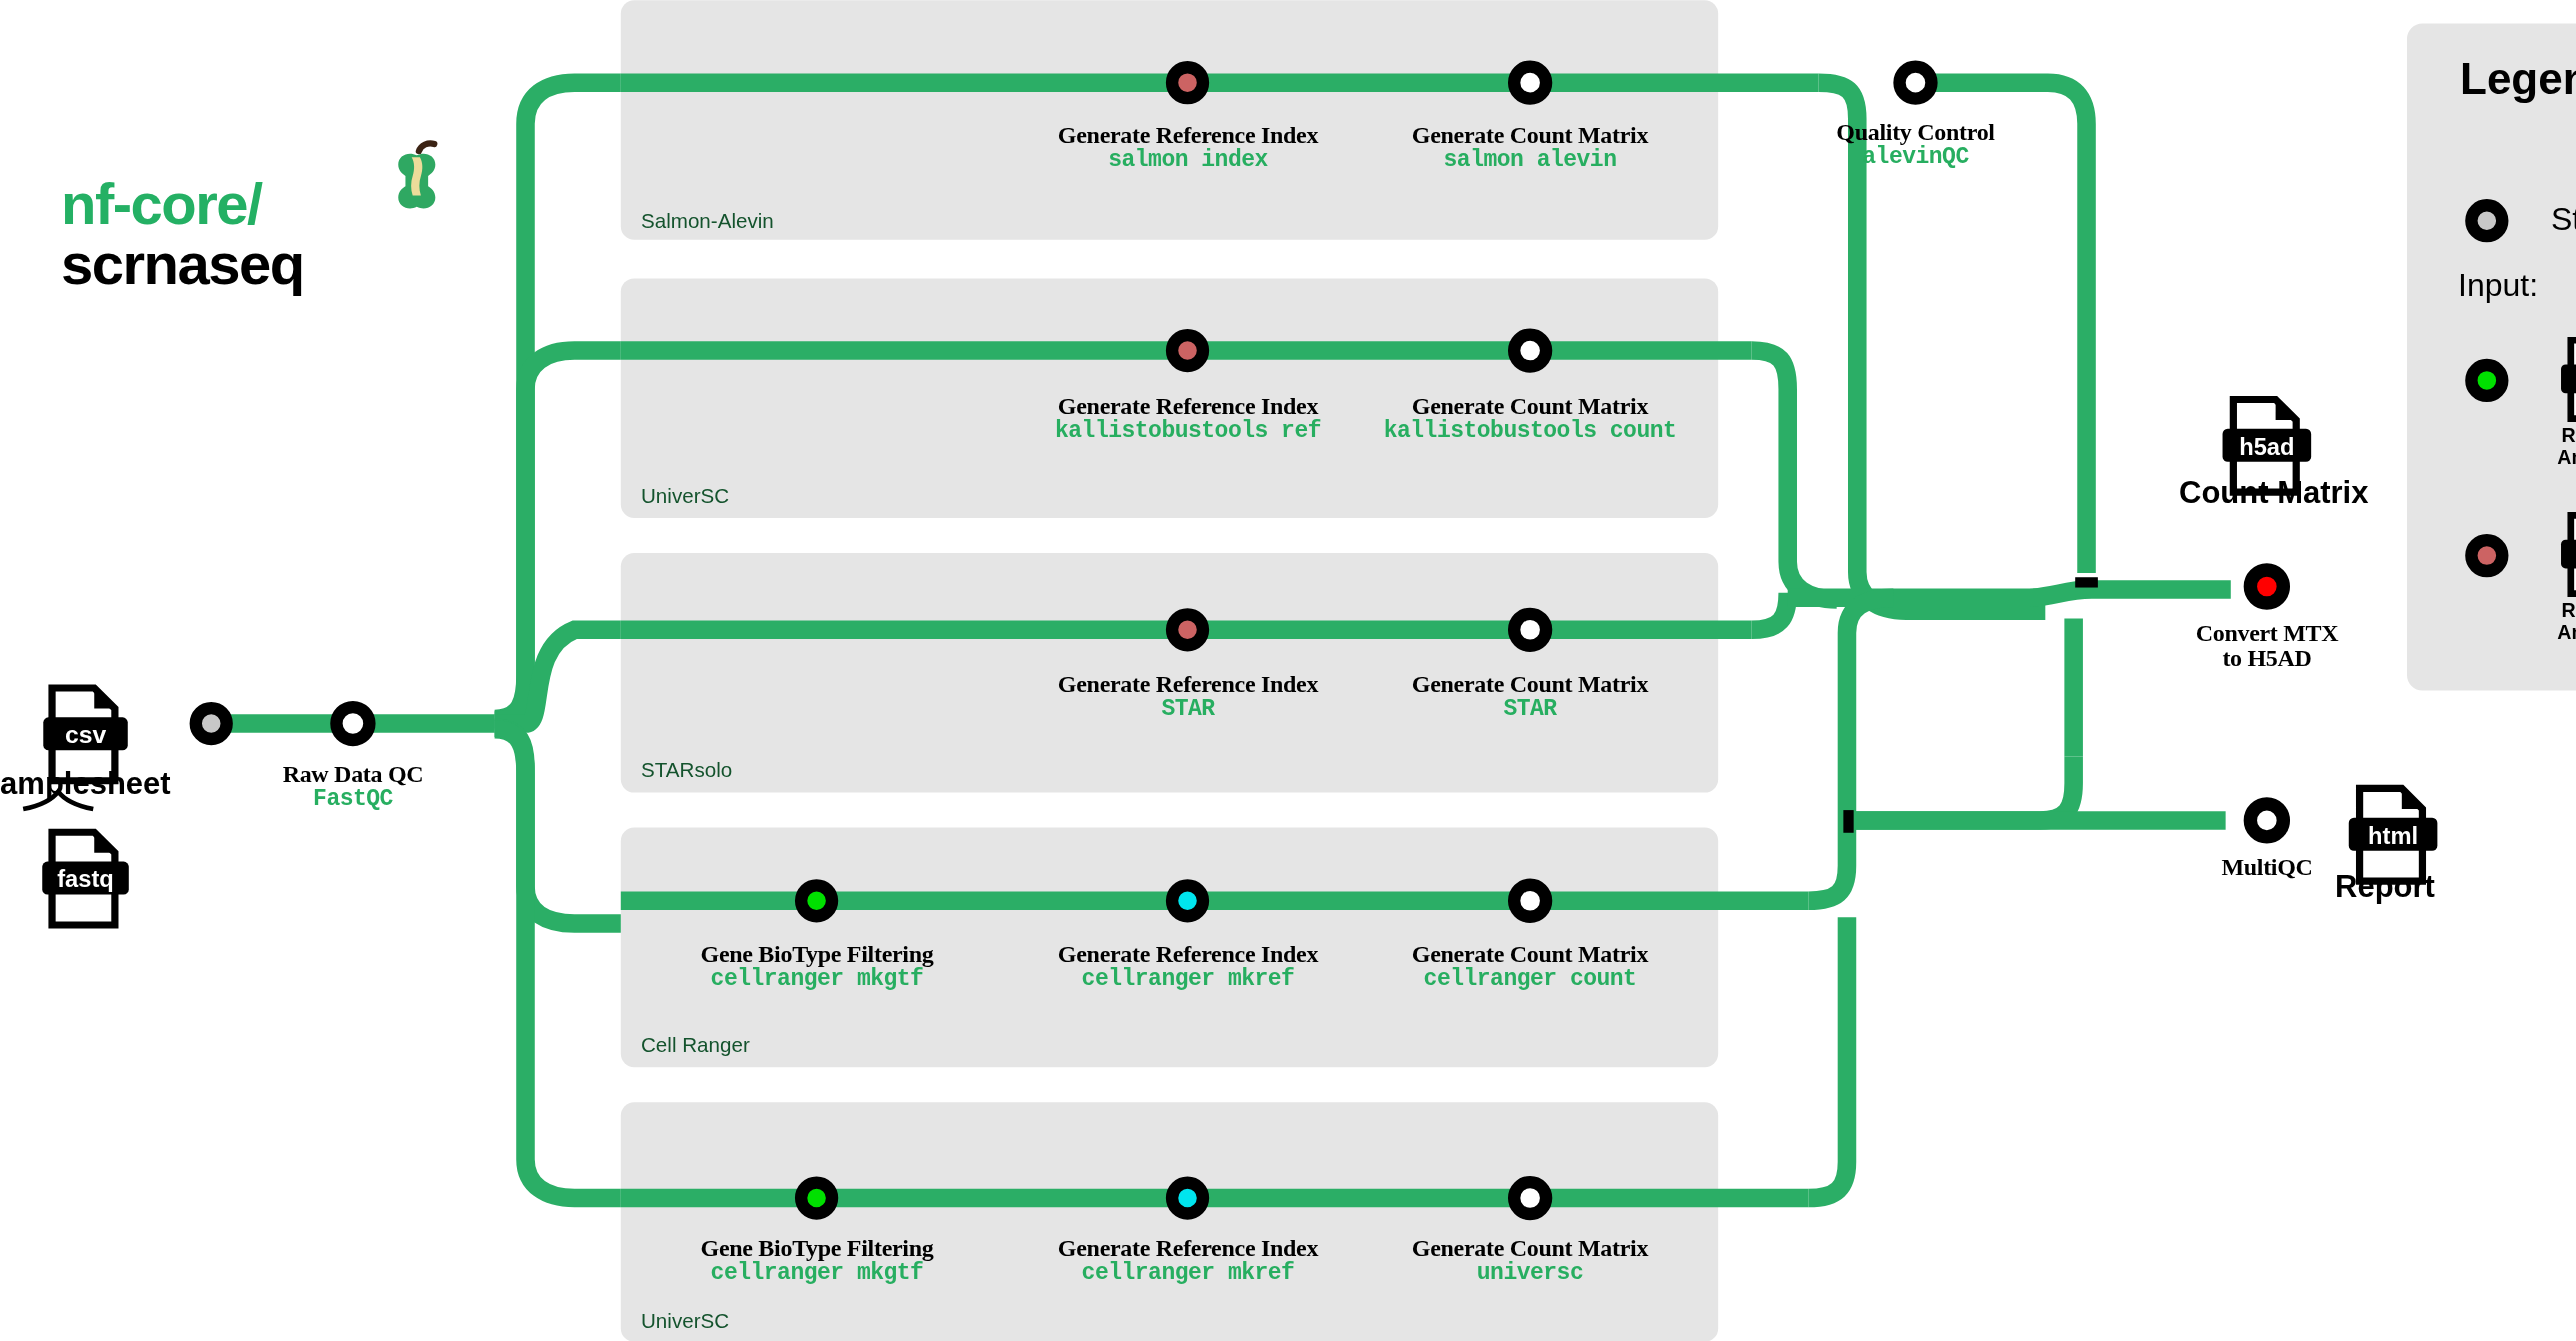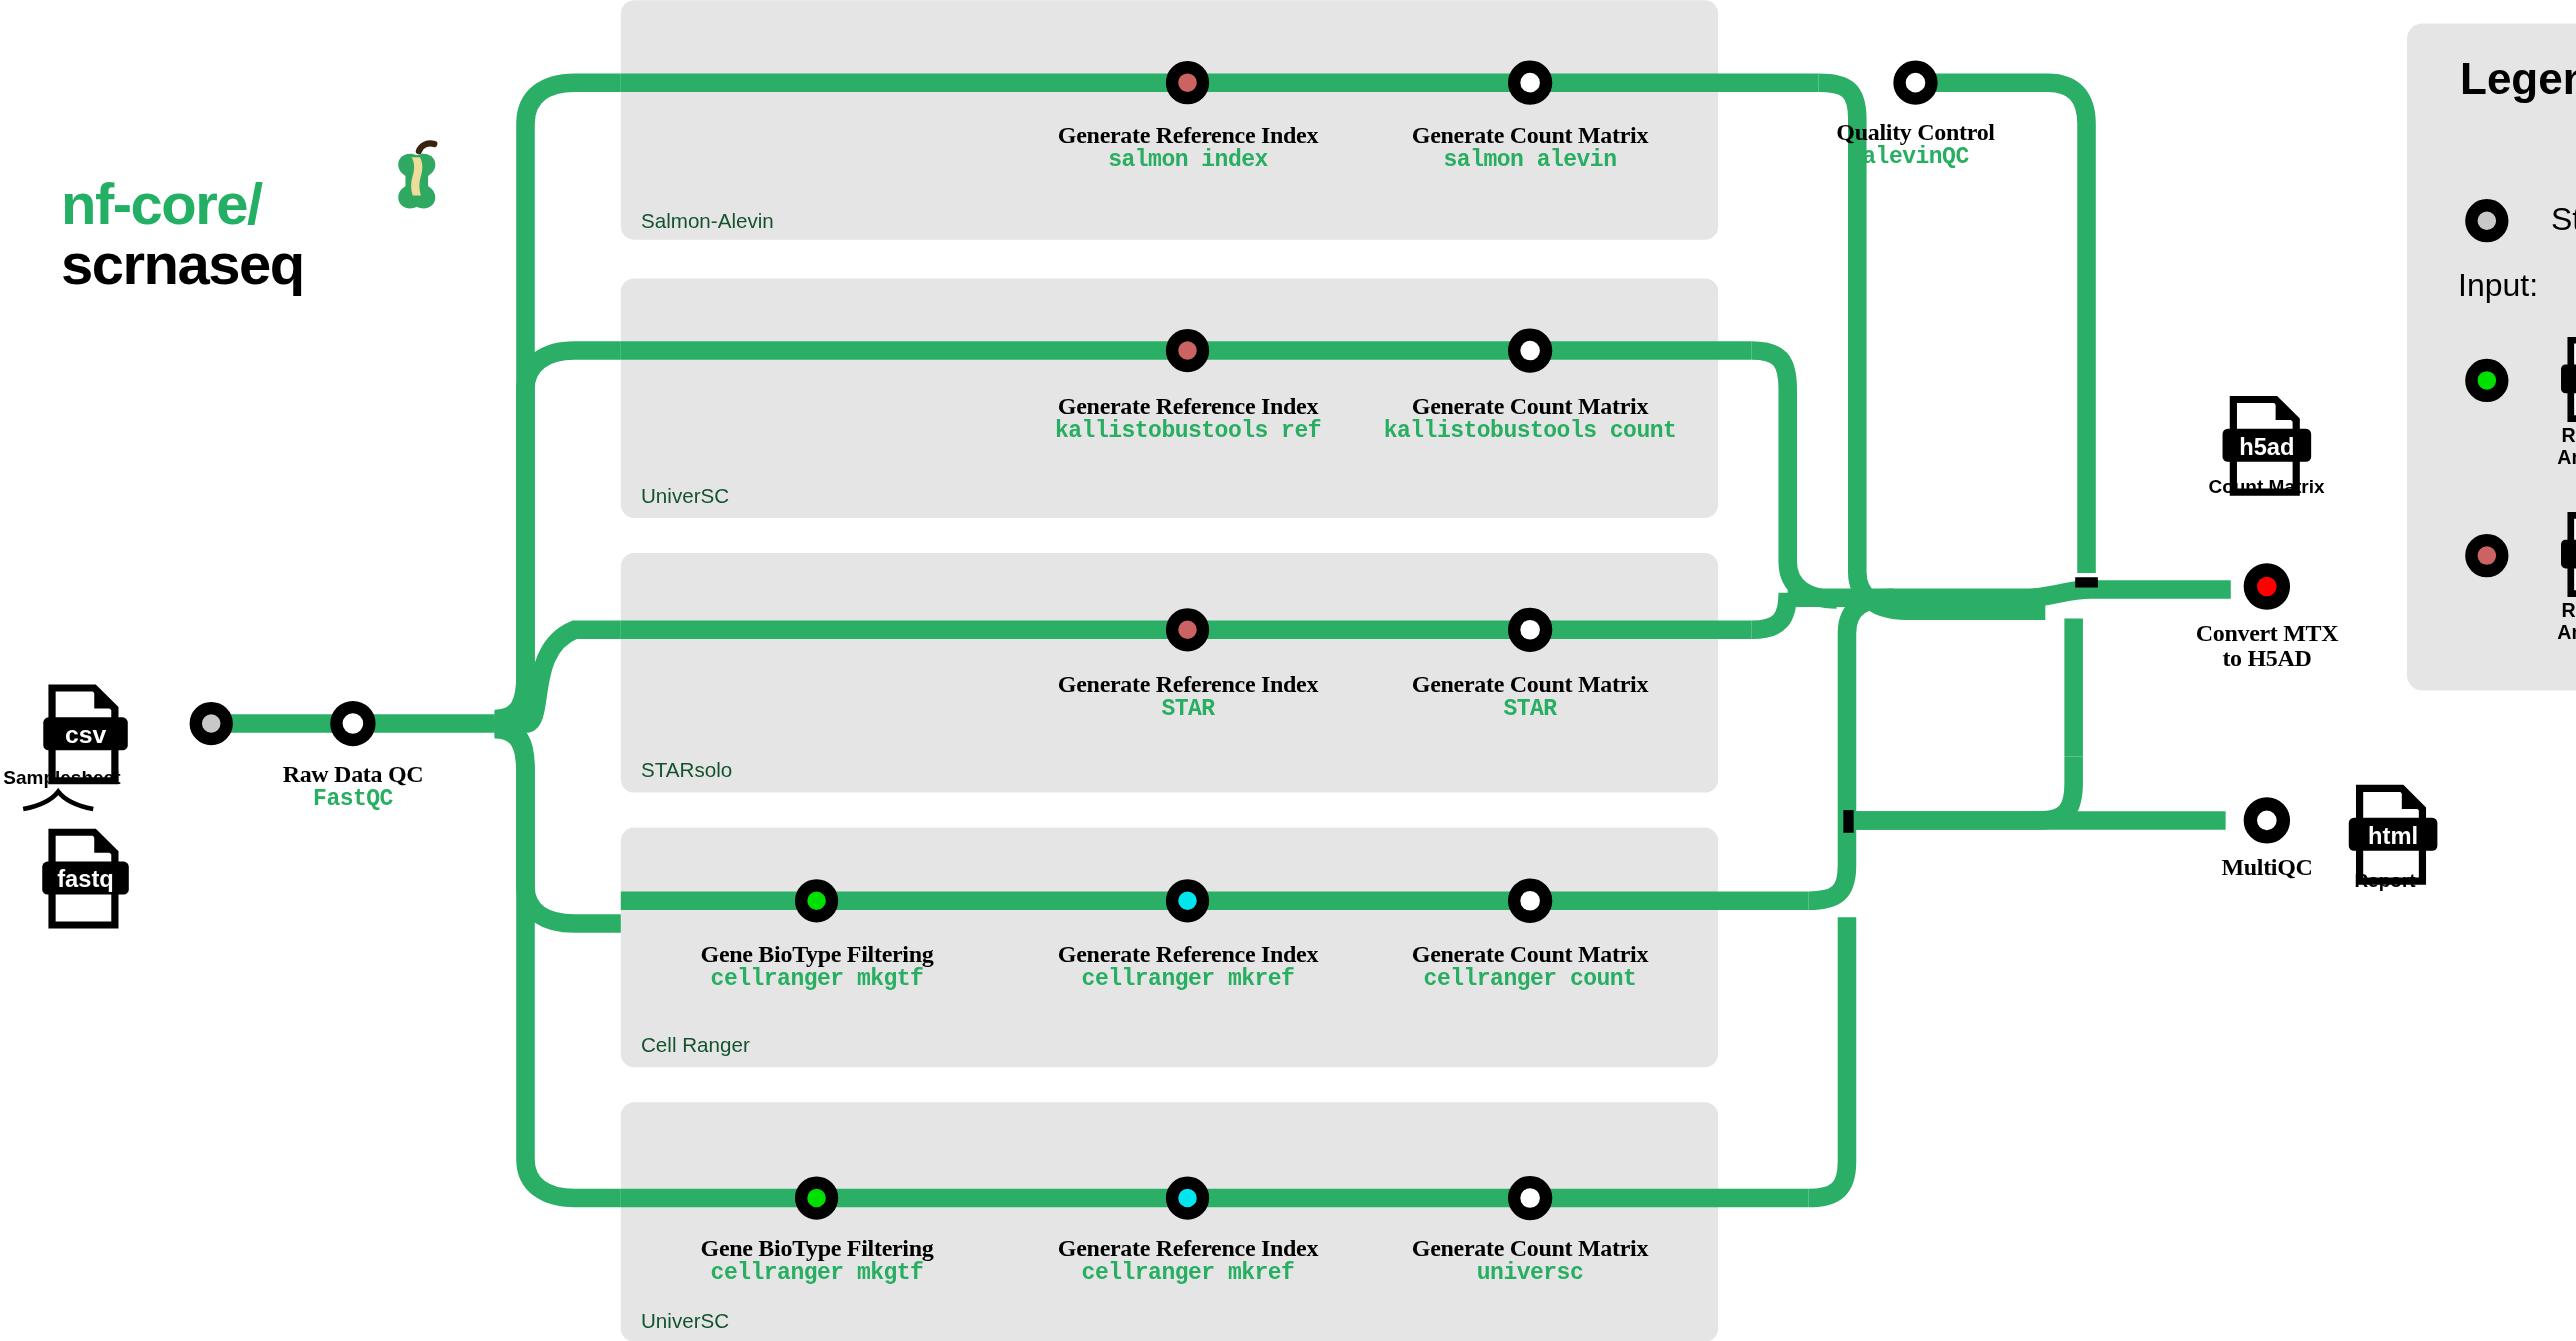--- a/index.html
+++ b/index.html
@@ -44,21 +44,21 @@
   .group-lbl {
     position: absolute;
     font-size: 20.6px;
     color: #14532d;
     white-space: nowrap;
   }
   .file-lbl {
     position: absolute;
     text-align: center;
     font-weight: bold;
-    font-size: 19px;
+    font-size: 31px;
     color: #000000;
     white-space: nowrap;
     line-height: 1.05;
   }
   .legend-title {
     position: absolute;
     font-weight: bold;
     font-size: 44px;
     color: #000000;
   }

